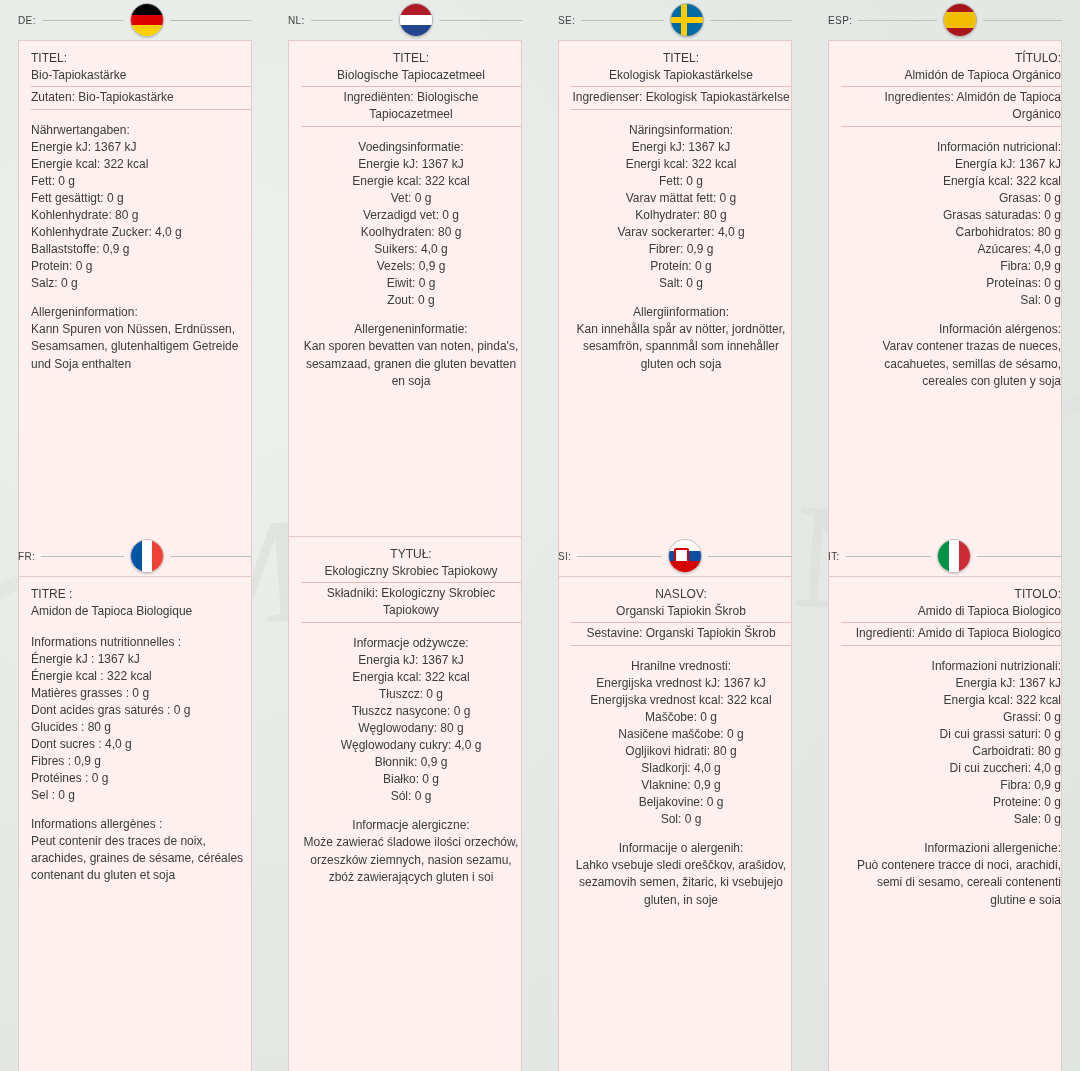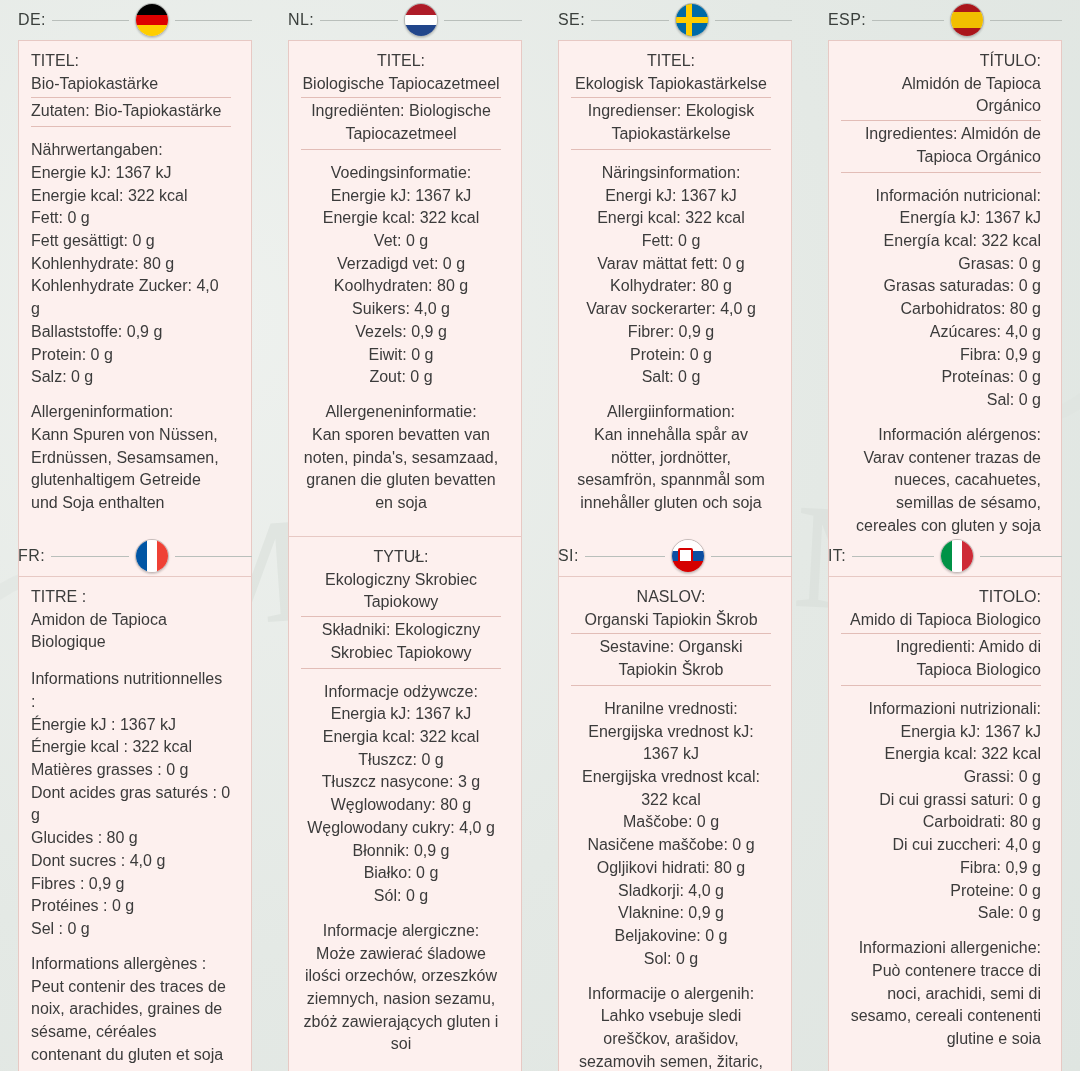--- a/index.html
+++ b/index.html
@@ -51,21 +51,21 @@
     position: relative;
     padding: 0 18px;
   }
   .lang-head {
     display: flex;
     align-items: center;
     height: 40px;
     gap: 6px;
   }
   .lang-code {
-    font-size: 16px;
+    font-size: 10px;
     color: #3a3f3c;
     letter-spacing: .4px;
     white-space: nowrap;
     text-align: right;
   }
   .lang-rule {
     flex: 1;
     height: 1px;
     background: #b9bfbb;
     position: relative;
@@ -90,22 +90,22 @@
   .f-fr { background: linear-gradient(to right,#0055a4 0 33.33%,#fff 33.33% 66.66%,#ef4135 66.66% 100%); }
   .f-pl { background: linear-gradient(to bottom,#fff 0 50%,#dc143c 50% 100%); }
   .f-si { background: linear-gradient(to bottom,#fff 0 33.33%,#0b4ea2 33.33% 66.66%,#d50000 66.66% 100%); position: relative; }
   .f-si::after { content:""; position:absolute; left:18%; top:24%; width:34%; height:34%; border:2px solid #d50000; background:#fff; border-radius:2px; }
   .f-it { background: linear-gradient(to right,#009246 0 33.33%,#fff 33.33% 66.66%,#ce2b37 66.66% 100%); }
 
   .card {
     background: #fdf0ee;
     border: 1px solid #e7c9c4;
     height: 624px;
-    padding: 9px 20px 10px 12px;
-    font-size: 16px;
+    padding: 9px 0 10px 12px;
+    font-size: 12px;
     line-height: 1.42;
     color: #3b3b3b;
     overflow: hidden;
   }
   .card.align-left { text-align: left; }
   .card.align-center { text-align: center; }
   .card.align-right { text-align: right; }
 
   .title-label { color: #3b3b3b; }
   .title-value { padding-bottom: 2px; }
@@ -285,21 +285,21 @@
       <div class="cell">
         <div class="card align-center">
           <div class="title-label">TYTUŁ:</div>
           <div class="title-value">Ekologiczny Skrobiec Tapiokowy</div>
           <div class="ingredients">Składniki: Ekologiczny Skrobiec Tapiokowy</div>
           <div class="block">
             <div>Informacje odżywcze:</div>
             <div class="nutri-line">Energia kJ: 1367 kJ</div>
             <div class="nutri-line">Energia kcal: 322 kcal</div>
             <div class="nutri-line">Tłuszcz: 0 g</div>
-            <div class="nutri-line">Tłuszcz nasycone: 3 g</div>
+            <div class="nutri-line">Tłuszcz nasycone: 0 g</div>
             <div class="nutri-line">Węglowodany: 80 g</div>
             <div class="nutri-line">Węglowodany cukry: 4,0 g</div>
             <div class="nutri-line">Błonnik: 0,9 g</div>
             <div class="nutri-line">Białko: 0 g</div>
             <div class="nutri-line">Sól: 0 g</div>
           </div>
           <div class="block">
             <div>Informacje alergiczne:</div>
             <div>Może zawierać śladowe ilości orzechów, orzeszków ziemnych, nasion sezamu, zbóż zawierających gluten i soi</div>
           </div>

